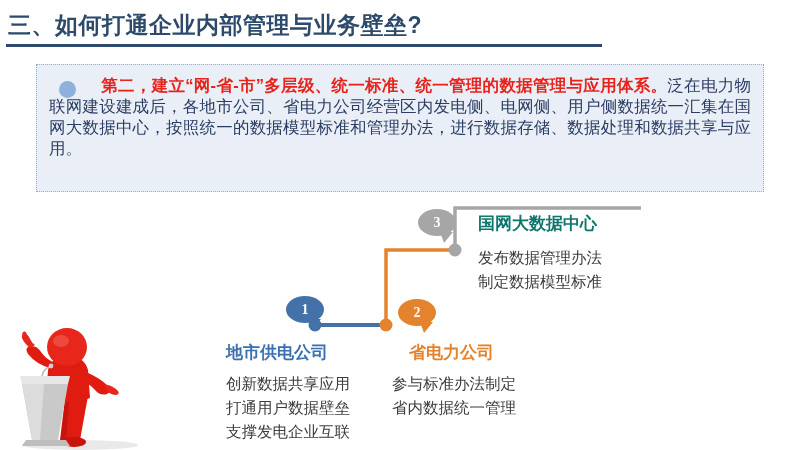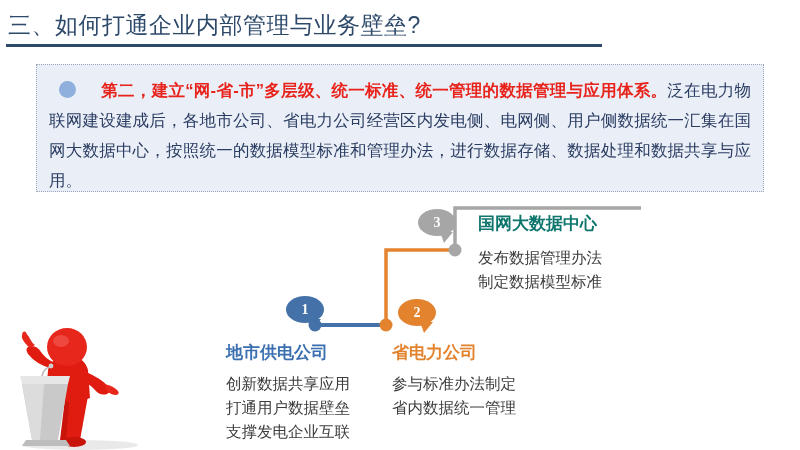--- a/index.html
+++ b/index.html
@@ -14,21 +14,21 @@
     overflow: hidden;
     font-family: "Liberation Sans", "DejaVu Sans", sans-serif;
   }
 
   
   .slide-title {
     position: absolute;
     left: 8px;
     top: 10px;
     font-size: 23px;
-    font-weight: normal;
+    font-weight: bold;
     color: #2e4a6b;
     letter-spacing: 0.5px;
     white-space: nowrap;
   }
   .title-rule {
     position: absolute;
     left: 6px;
     top: 44px;
     width: 596px;
     height: 3px;
@@ -53,21 +53,21 @@
     top: 16px;
     width: 17px;
     height: 17px;
     border-radius: 50%;
     background: #8fb0dd;
   }
   .callout-text {
     margin: 0;
     padding-left: 0;
     font-size: 16.5px;
-    line-height: 30px;
+    line-height: 21px;
     color: #2b3d63;
     text-align: justify;
     text-indent: 0;
   }
   .callout-text .lead-in {
     display: inline-block;
     width: 52px;
   }
   .callout-text .red {
     color: #e8231b;
@@ -197,21 +197,21 @@
   <div class="node-title blue" style="left:226px; top:146px;">地市供电公司</div>
   <ul class="node-list" style="left:226px; top:177px;">
     <li>创新数据共享应用</li>
     <li>打通用户数据壁垒</li>
     <li>支撑发电企业互联</li>
   </ul>
 
   <div class="badge badge-2" style="left:398px; top:104px;">
     <span class="num">2</span>
   </div>
-  <div class="node-title orange" style="left:392px; top:146px;text-align:right;">省电力公司</div>
+  <div class="node-title orange" style="left:409px; top:146px;text-align:right;">省电力公司</div>
   <ul class="node-list" style="left:392px; top:177px;">
     <li>参与标准办法制定</li>
     <li>省内数据统一管理</li>
   </ul>
 </div>
 
 <div class="presenter">
   <svg width="178" height="128" viewBox="0 0 178 128">
 
     <ellipse cx="72" cy="123" rx="58" ry="5" fill="#e9e9e9"></ellipse>

